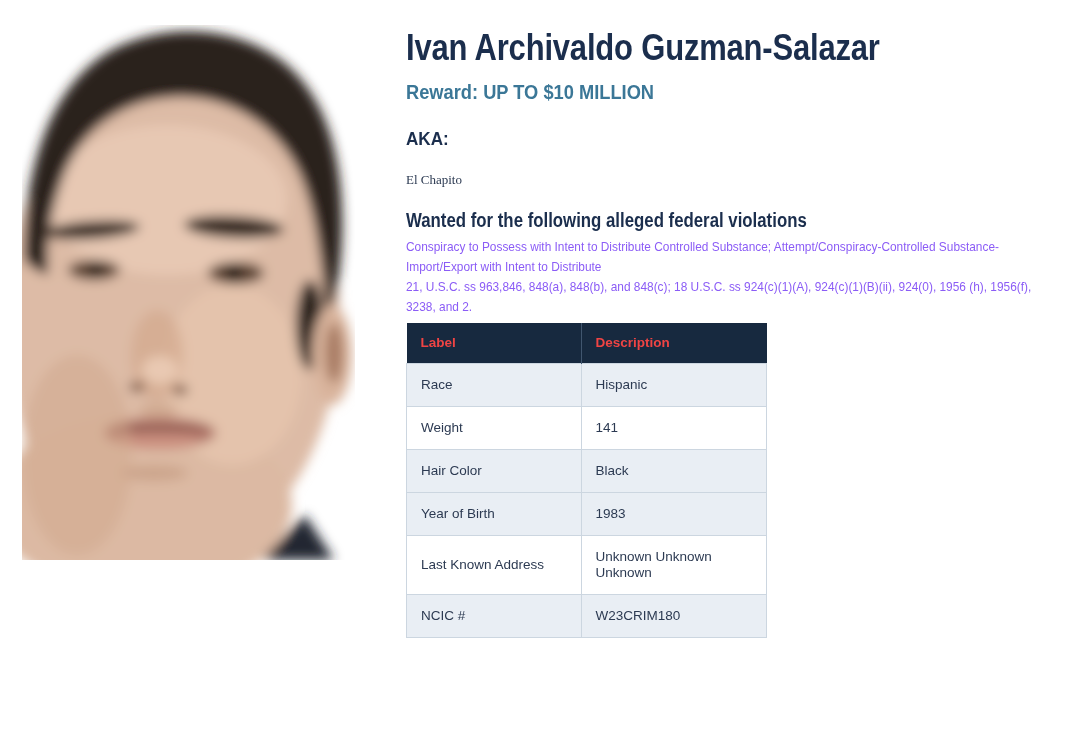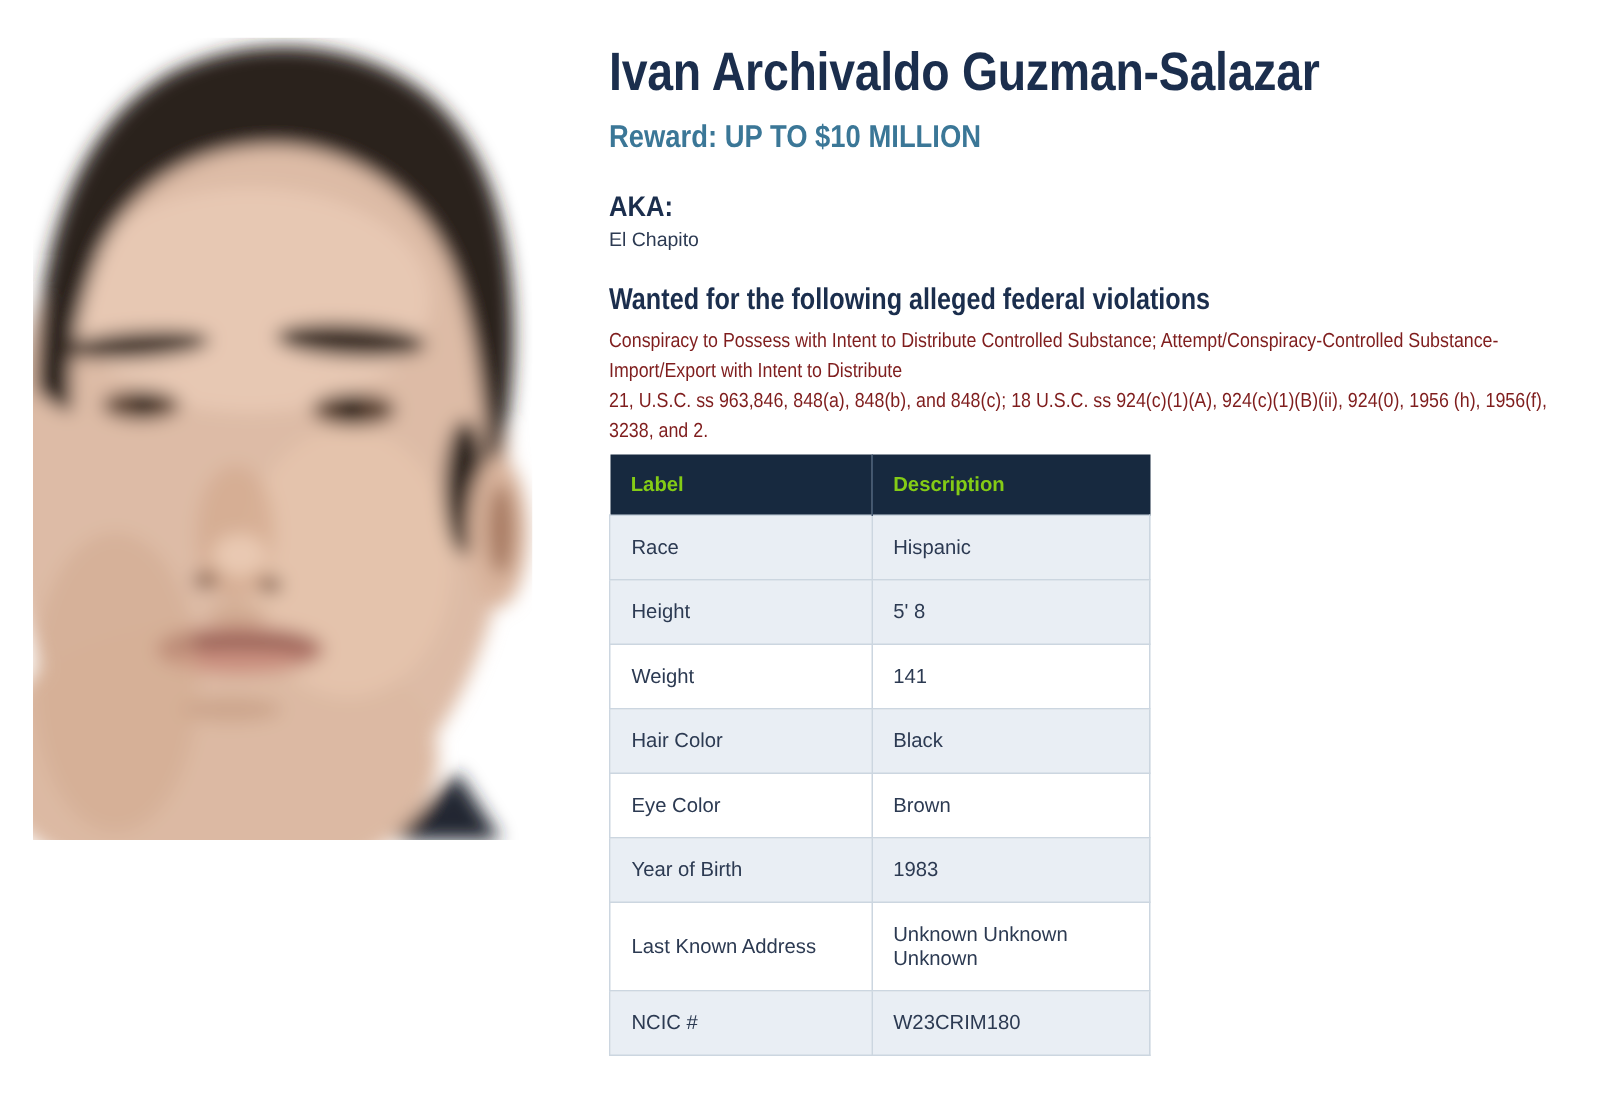--- a/index.html
+++ b/index.html
@@ -21,35 +21,35 @@
     white-space:nowrap;transform:scaleX(.86);transform-origin:left center;letter-spacing:-.2px;
   }
   .reward{
     margin-top:14px;font-size:21px;font-weight:700;color:#3b7797;line-height:24px;
     white-space:nowrap;transform:scaleX(.87);transform-origin:left center;
   }
   .aka-label{
     margin-top:24px;font-size:19px;font-weight:700;color:#1b2e4d;line-height:22px;
     transform:scaleX(.9);transform-origin:left center;white-space:nowrap;
   }
-  .aka-value{margin-top:2px;font-size:13px;color:#2c3a52;line-height:16px;}
+  .aka-value{margin-top:22px;font-size:13px;color:#2c3a52;line-height:16px;font-family:Liberation Serif, serif;}
   .violations-heading{
     margin-top:20px;font-size:20px;font-weight:700;color:#1b2e4d;line-height:24px;
     white-space:nowrap;transform:scaleX(.84);transform-origin:left center;
   }
-  .violations-text{margin-top:5px;font-size:13.5px;color:#7f1d1d;}
+  .violations-text{margin-top:5px;font-size:13.5px;color:#8b5cf6;}
   .violation-line{
     line-height:20px;white-space:nowrap;
     transform:scaleX(.88);transform-origin:left center;
   }
 
   
   table.details{margin-top:6px;border-collapse:collapse;}
   table.details th{
-    background:#17293f;color:#84cc16;font-size:13.5px;font-weight:700;
+    background:#17293f;color:#ef4444;font-size:13.5px;font-weight:700;
     text-align:left;padding:12px 14px;line-height:16px;border:none;
   }
   table.details th:first-child{width:146px;border-right:1px solid #41566f;}
   table.details th:last-child{width:157px;}
   table.details td{
     font-size:13.5px;color:#2c3a52;line-height:16px;background:#ffffff;
     padding:13px 14px;border:1px solid #ccd6e0;margin-left:20px;
   }
   table.details tr.alt td{background:#e9eef4;}
 </style>
@@ -126,35 +126,27 @@
         <tr>
           <th>Label</th>
           <th>Description</th>
         </tr>
       </thead>
       <tbody>
           <tr class="alt">
             <td>Race</td>
             <td>Hispanic</td>
           </tr>
-          <tr class="alt">
-            <td>Height</td>
-            <td>5' 8</td>
-          </tr>
           <tr class="">
             <td>Weight</td>
             <td>141</td>
           </tr>
           <tr class="alt">
             <td>Hair Color</td>
             <td>Black</td>
-          </tr>
-          <tr class="">
-            <td>Eye Color</td>
-            <td>Brown</td>
           </tr>
           <tr class="alt">
             <td>Year of Birth</td>
             <td>1983</td>
           </tr>
           <tr class="">
             <td>Last Known Address</td>
             <td>Unknown Unknown Unknown</td>
           </tr>
           <tr class="alt">

